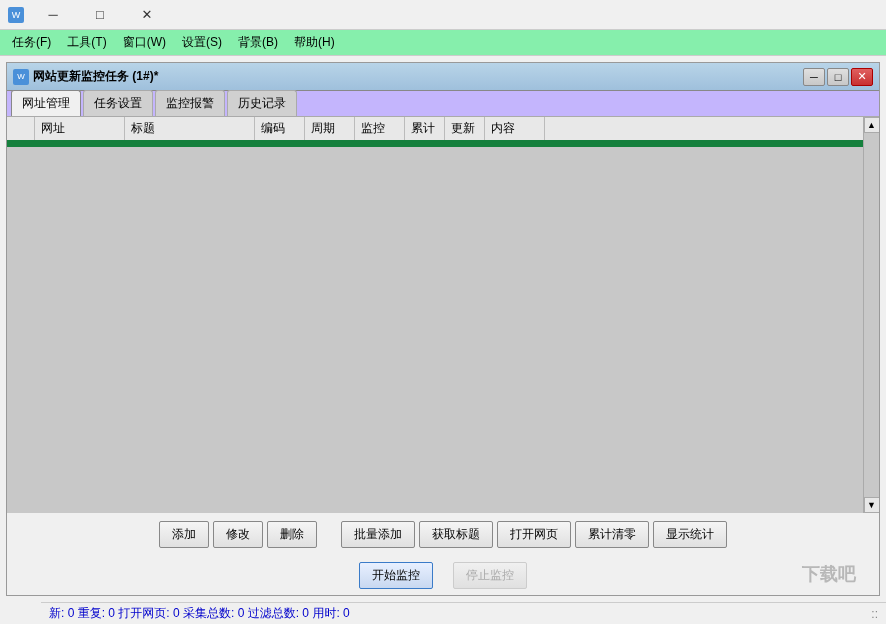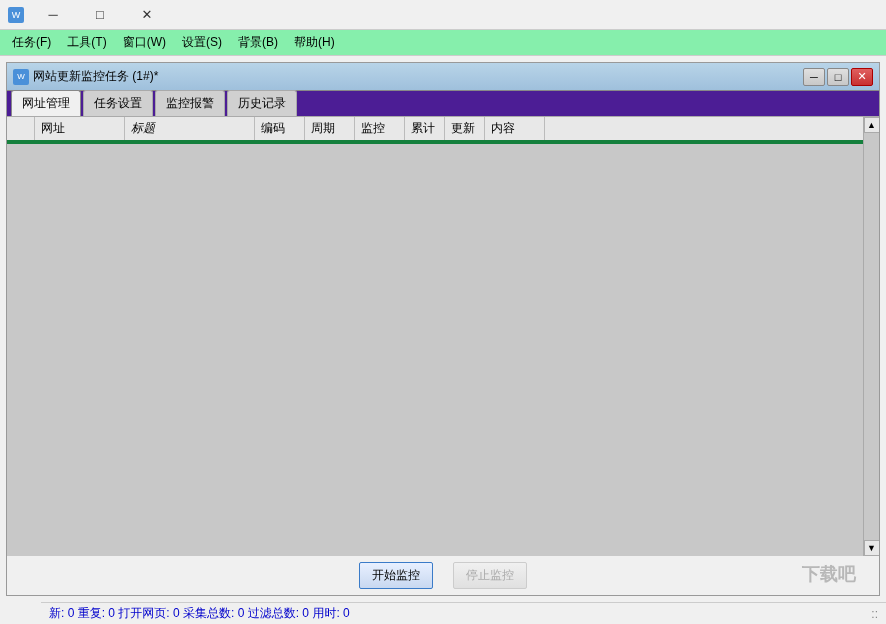--- a/index.html
+++ b/index.html
@@ -118,21 +118,21 @@
       display: flex;
       align-items: center;
       justify-content: center;
       color: white;
       font-size: 8px;
     }
     .task-title-text {
       flex: 1;
       font-size: 12px;
       color: #000;
-      font-weight: normal;
+      font-weight: bold;
     }
     .task-ctrl-buttons {
       display: flex;
       gap: 2px;
     }
     .task-ctrl-btn {
       width: 22px;
       height: 18px;
       border: 1px solid #888;
       background: linear-gradient(to bottom, #e0e0e0, #c8c8c8);
@@ -145,21 +145,21 @@
     }
     .task-ctrl-btn.close-btn {
       background: linear-gradient(to bottom, #e06060, #c83030);
       color: white;
       border-color: #a00;
     }
 
     
     .sub-tabs {
       height: 26px;
-      background: #4c1d95;
+      background: #c4b5fd;
       display: flex;
       align-items: flex-end;
       padding: 0 4px;
       border-bottom: 1px solid #aaa;
     }
     .sub-tab {
       padding: 4px 10px;
       font-size: 12px;
       cursor: pointer;
       border: 1px solid #aaa;
@@ -177,21 +177,21 @@
     .table-container {
       flex: 1;
       background: #c8c8c8;
       position: relative;
       overflow: hidden;
       margin: 0;
     }
     .table-header {
       display: flex;
       background: #e8e8e8;
-      border-bottom: 4px solid #15803d;
+      border-bottom: 7px solid #15803d;
       font-size: 12px;
     }
     .table-header-cell {
       padding: 3px 6px;
       border-right: 1px solid #bbb;
       white-space: nowrap;
     }
     .table-body {
       background: #c8c8c8;
       flex: 1;
@@ -292,21 +292,21 @@
       right: 30px;
       color: rgba(100,100,100,0.4);
       font-size: 18px;
       font-weight: bold;
       pointer-events: none;
     }
 
     
     .col-check { width: 28px; }
     .col-url { width: 90px; }
-    .col-title { width: 130px; font-style: italic; }
+    .col-title { width: 130px; }
     .col-code { width: 50px; }
     .col-period { width: 50px; }
     .col-monitor { width: 50px; }
     .col-updatetime { width: 110px; }
     .col-total { width: 40px; }
     .col-update { width: 40px; }
     .col-content { width: 60px; }
   </style>
 </head>
 <body>
@@ -372,20 +372,31 @@
         </div>
         <div class="table-body"></div>
 
         <div class="scrollbar-right">
           <button class="scroll-btn">▲</button>
           <div class="scroll-track"></div>
           <button class="scroll-btn">▼</button>
         </div>
       </div>
 
+      <div class="button-row">
+        <button class="btn">添加</button>
+        <button class="btn">修改</button>
+        <button class="btn">删除</button>
+        <span style="display:inline-block;width:16px;"></span>
+        <button class="btn">批量添加</button>
+        <button class="btn">获取标题</button>
+        <button class="btn">打开网页</button>
+        <button class="btn">累计清零</button>
+        <button class="btn">显示统计</button>
+      </div>
 
       <div class="control-row">
         <button class="btn primary">开始监控</button>
         <button class="btn disabled" disabled="">停止监控</button>
       </div>
 
     </div>
 
   </div>
 

